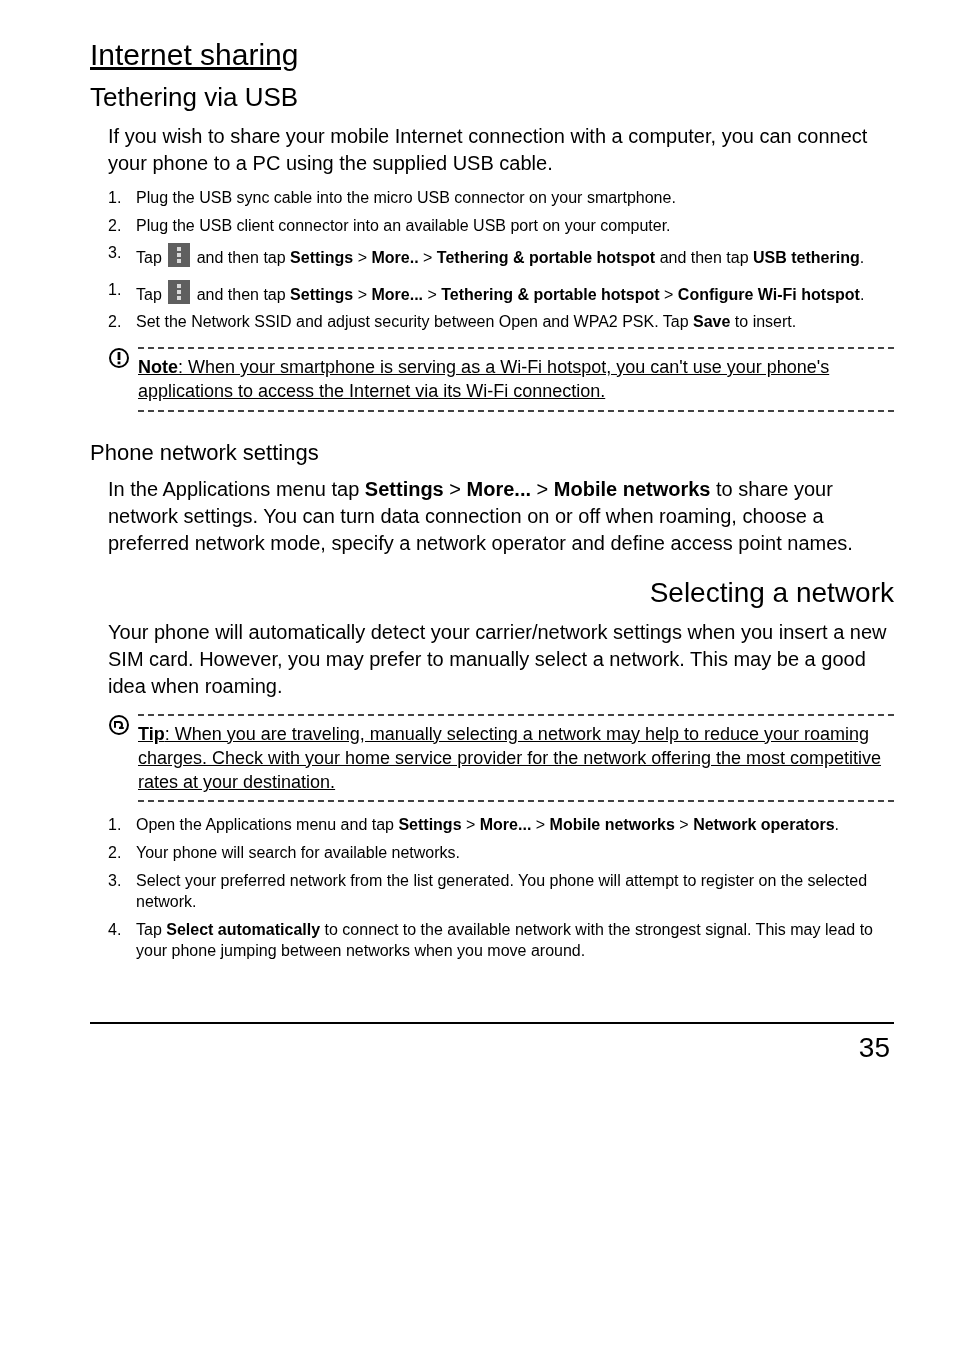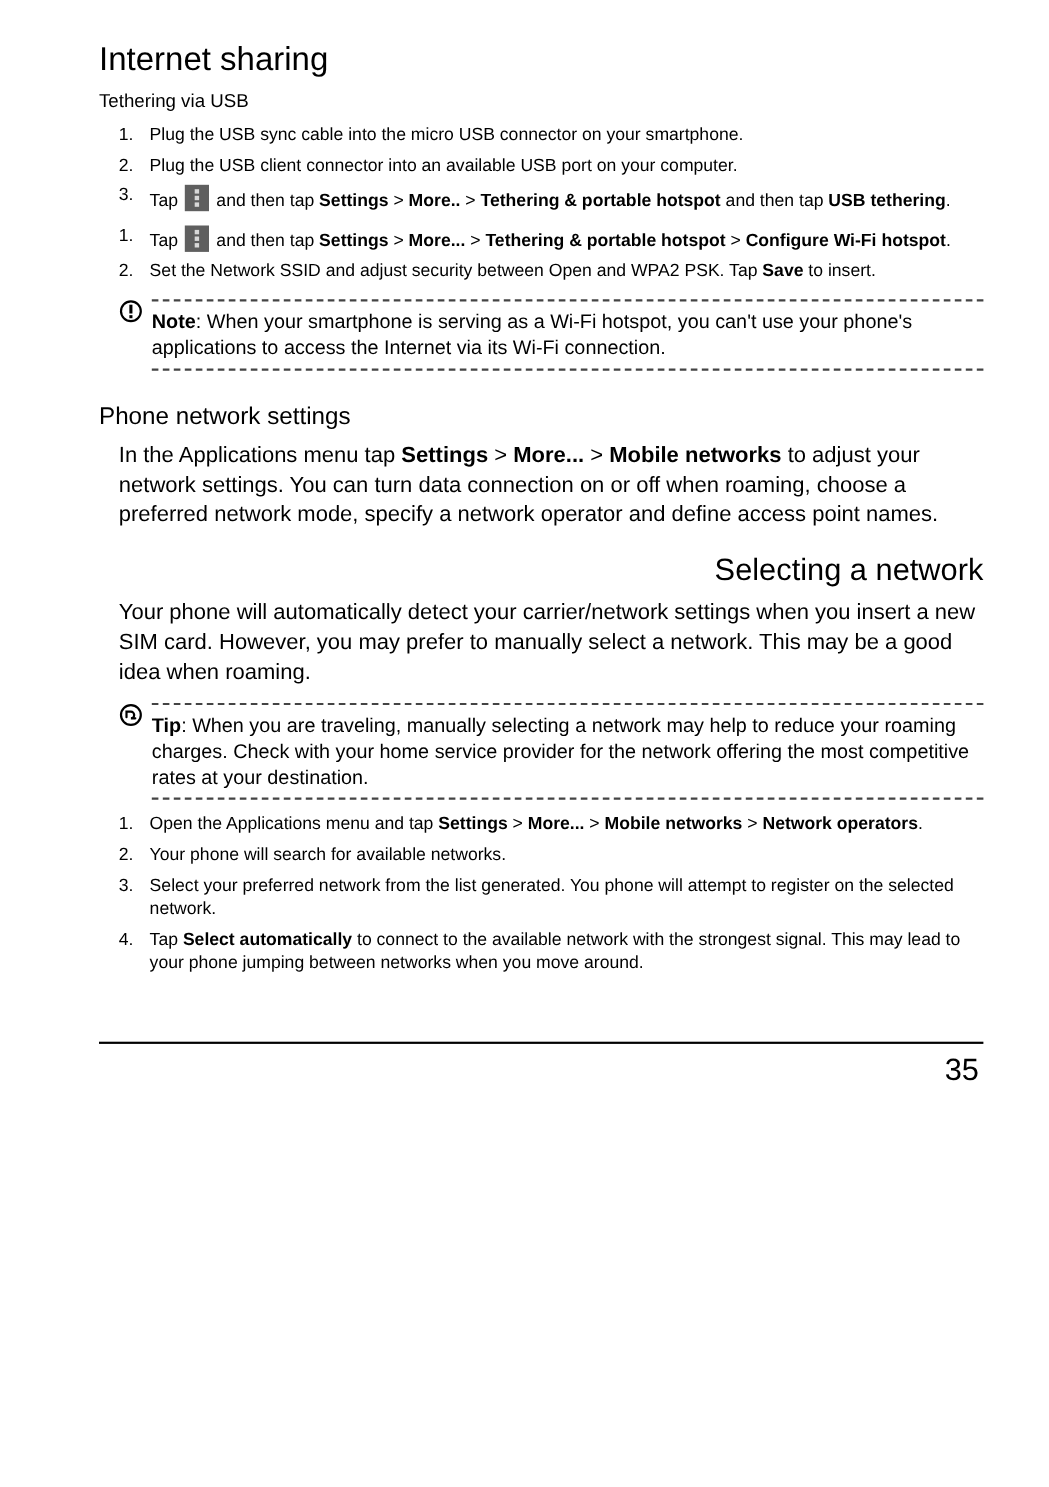--- a/index.html
+++ b/index.html
@@ -1,50 +1,51 @@
 <!DOCTYPE html>
 <html><head>
 <meta charset="utf-8">
 <style>
   * { box-sizing: border-box; margin: 0; padding: 0; }
   html, body { width: 954px; background: #fff; font-family: Arial, Helvetica, sans-serif; color: #000; }
   .page { padding: 32px 60px 40px 90px; }
-  .h1 { font-size: 30px; font-weight: 400; margin-top: 6px; margin-bottom: 10px; margin-left: 0; }
+  .h1 { font-size: 30px; font-weight: 400; margin-top: 6px; margin-bottom: 10px; margin-left: 0; text-decoration: underline; }
   .h1b { font-size: 22px; font-weight: 400; margin-top: 24px; margin-bottom: 10px; }
-  .h2 { font-size: 17px; font-weight: 400; margin-top: 6px; margin-bottom: 10px; }
+  .h2 { font-size: 26px; font-weight: 400; margin-top: 6px; margin-bottom: 10px; }
   .h2b { font-size: 28px; font-weight: 400; margin-top: 20px; margin-bottom: 10px; text-align: right; }
   .body-block { margin-left: 18px; }
   .para { font-size: 20px; line-height: 1.35; margin-bottom: 10px; }
   ol.steps { list-style: none; counter-reset: step; margin-left: 0; margin-bottom: 10px; }
   ol.steps > li { counter-increment: step; position: relative; padding-left: 28px; font-size: 16px; line-height: 1.35; margin-bottom: 6px; }
   ol.steps > li::before { content: counter(step) "."; position: absolute; left: 0; top: 0; }
   .bold { font-weight: 700; }
   .menu-icon { display: inline-flex; width: 22px; height: 24px; background: #5f5f5f; vertical-align: text-bottom; align-items: center; justify-content: center; margin: 0 2px; position: relative; top: 1px; }
   .menu-icon .dots { width: 4px; height: 16px; display: flex; flex-direction: column; justify-content: space-between; }
   .menu-icon .dots span { width: 4px; height: 4px; background: #d9d9d9; display: block; }
-  .callout { margin-top: 8px; margin-bottom: 8px; }
+  .callout { margin-top: 8px; margin-bottom: 8px; text-decoration: underline; }
   .callout-top, .callout-bottom { border: none; border-top: 2px dashed #444; margin-left: 30px; }
   .callout-bottom { margin-left: 30px; }
   .callout-body { display: flex; align-items: flex-start; padding: 4px 0 4px 0; }
   .callout-icon { width: 30px; flex: 0 0 30px; display: flex; justify-content: flex-start; }
   .callout-text { font-size: 18px; line-height: 1.35; flex: 1; }
   .footer-rule { border: none; border-top: 2px solid #000; margin-top: 60px; }
   .page-num { text-align: right; font-size: 28px; margin-top: 8px; padding-right: 4px; }
   svg.icon-shape { display: block; }
 </style>
 </head>
 <body>
 
 <div class="page">
 
   <div class="h1">Internet sharing</div>
 
   <div class="h2">Tethering via USB</div>
 
   <div class="body-block">
+    <div class="para">If you wish to share your mobile Internet connection with a computer, you can connect your phone to a PC using the supplied USB cable.</div>
     <ol class="steps">
       <li>Plug the USB sync cable into the micro USB connector on your smartphone.</li>
       <li>Plug the USB client connector into an available USB port on your computer.</li>
       <li>
         <span>Tap </span><span class="menu-icon">
             <span class="dots">
               <span></span>
               <span></span>
               <span></span>
             </span>
@@ -87,21 +88,21 @@
           <hr class="callout-bottom" style="margin-left:0; margin-top:6px;">
         </div>
       </div>
     </div>
   </div>
 
   <div class="h1b">Phone network settings</div>
 
   <div class="body-block">
     <div class="para">
-      <span>In the Applications menu tap </span><span class="bold">Settings</span><span> &gt; </span><span class="bold">More...</span><span> &gt; </span><span class="bold">Mobile networks</span><span> to adjust your network settings. You can turn data connection on or off when roaming, choose a preferred network mode, specify a network operator and define access point names.</span>
+      <span>In the Applications menu tap </span><span class="bold">Settings</span><span> &gt; </span><span class="bold">More...</span><span> &gt; </span><span class="bold">Mobile networks</span><span> to share your network settings. You can turn data connection on or off when roaming, choose a preferred network mode, specify a network operator and define access point names.</span>
     </div>
   </div>
 
   <div class="h2b">Selecting a network</div>
 
   <div class="body-block">
     <div class="para">Your phone will automatically detect your carrier/network settings when you insert a new SIM card. However, you may prefer to manually select a network. This may be a good idea when roaming.</div>
 
     <div class="callout">
       <div class="callout-body">

